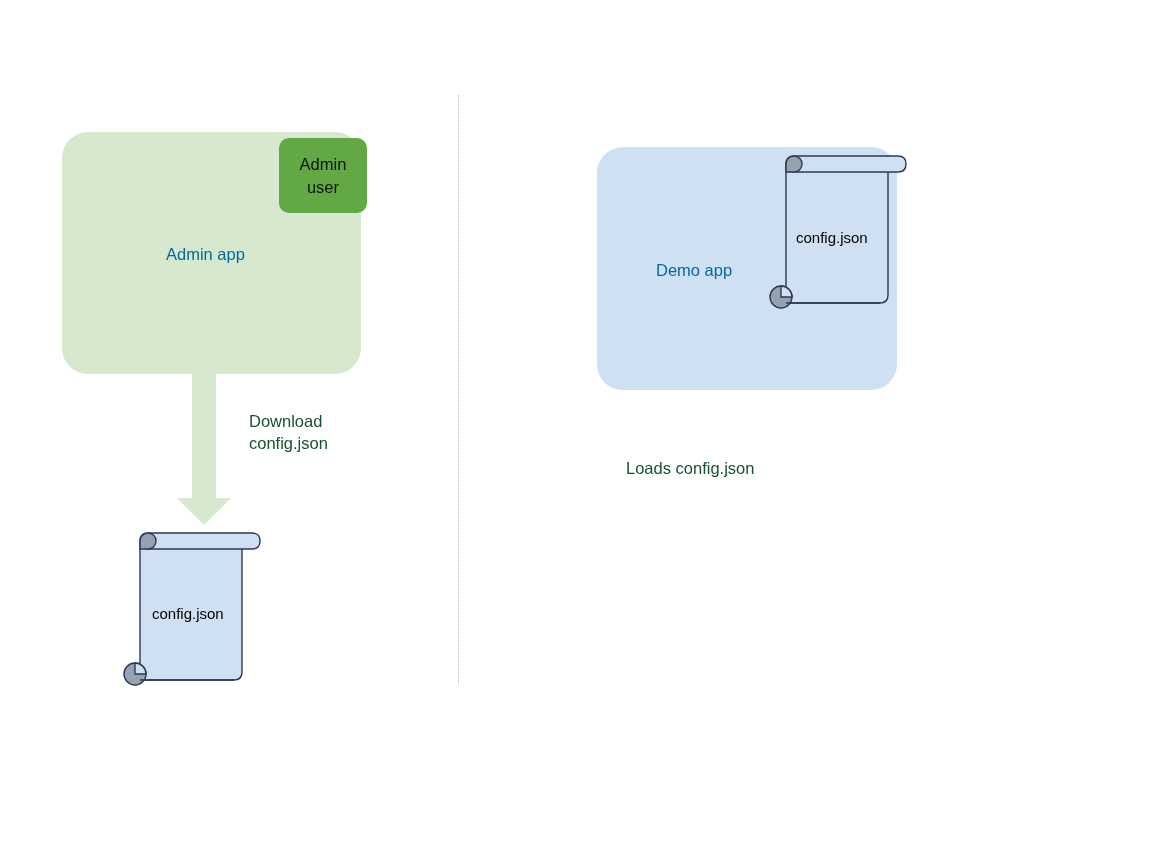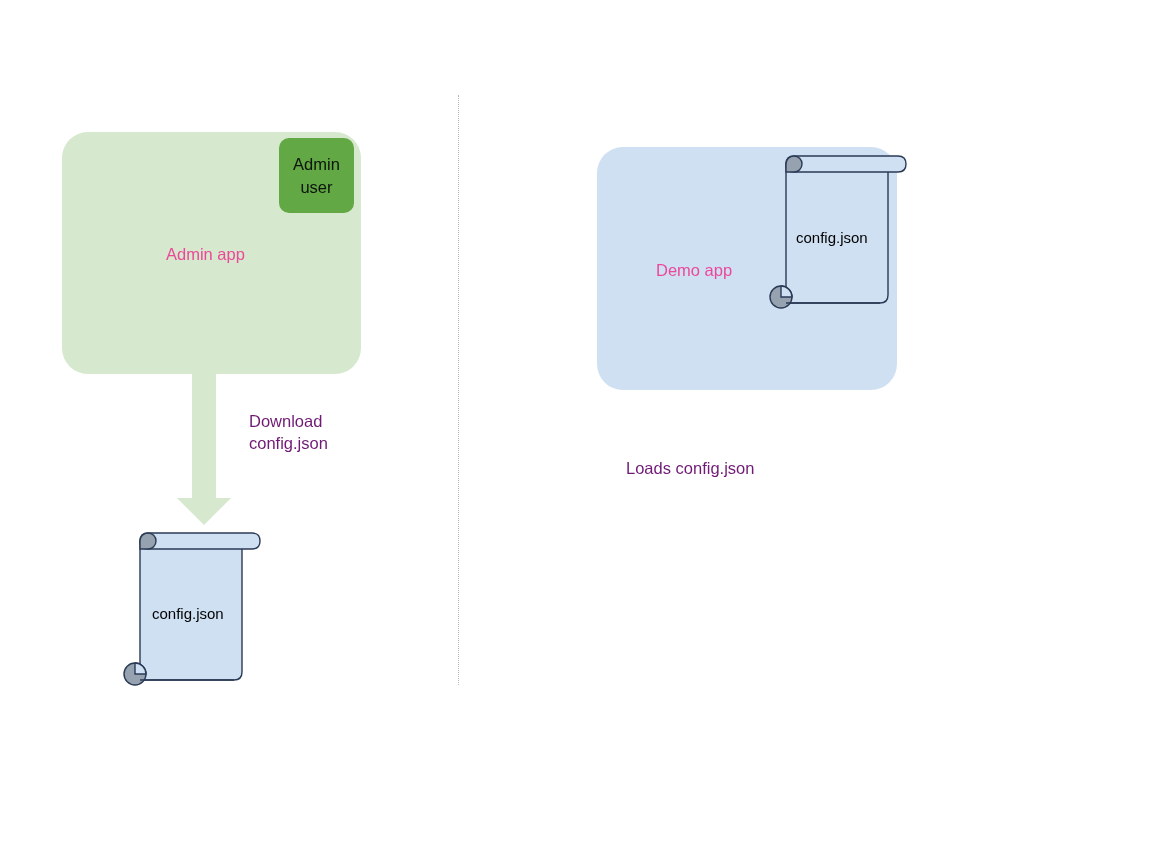--- a/index.html
+++ b/index.html
@@ -55,32 +55,32 @@
   #demo-app-box {
     left: 597px;
     top: 147px;
     width: 300px;
     height: 243px;
     background: #cfe0f3;
   }
   .app-label {
     position: absolute;
     font-size: 16.5px;
-    color: #ec4899;
+    color: #0369a1;
     white-space: nowrap;
   }
   #admin-app-label { left: 166px; top: 245px; }
   #demo-app-label  { left: 656px; top: 261px; }
 
   
   #admin-panel {
     position: absolute;
     left: 279px;
     top: 138px;
-    width: 75px;
+    width: 88px;
     height: 75px;
     background: #62a845;
     border-radius: 10px;
     display: flex;
     align-items: center;
     justify-content: center;
     text-align: center;
     font-size: 16.5px;
     line-height: 1.35;
     color: #0d140a;
@@ -93,21 +93,21 @@
     top: 372px;
     width: 56px;
     height: 155px;
   }
   #download-arrow svg { display: block; }
 
   .edge-label {
     position: absolute;
     font-size: 16.5px;
     line-height: 1.35;
-    color: #701a75;
+    color: #14532d;
     white-space: nowrap;
   }
   #download-label { left: 249px; top: 410px; }
   #loads-label    { left: 626px; top: 457px; }
 
   
   .doc {
     position: absolute;
   }
   .doc svg { display: block; overflow: visible; }

